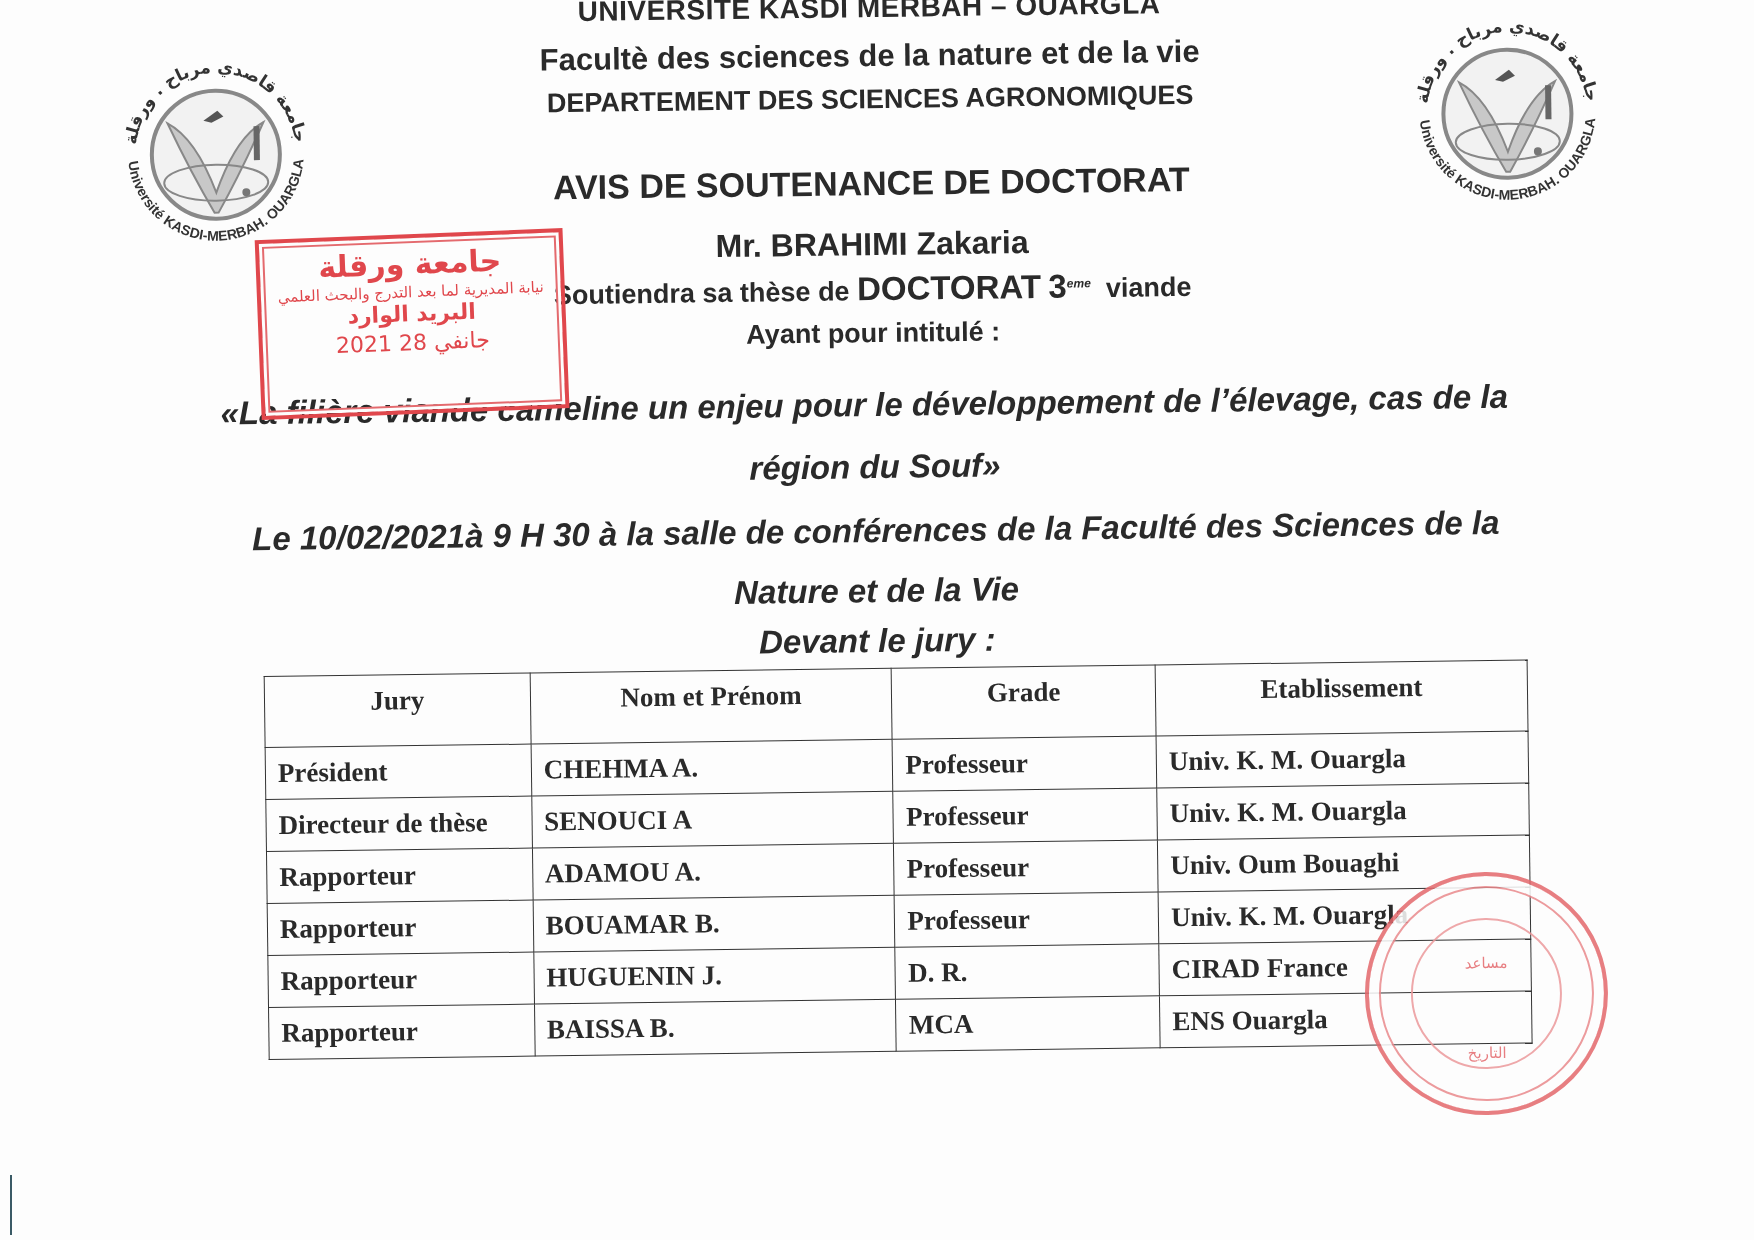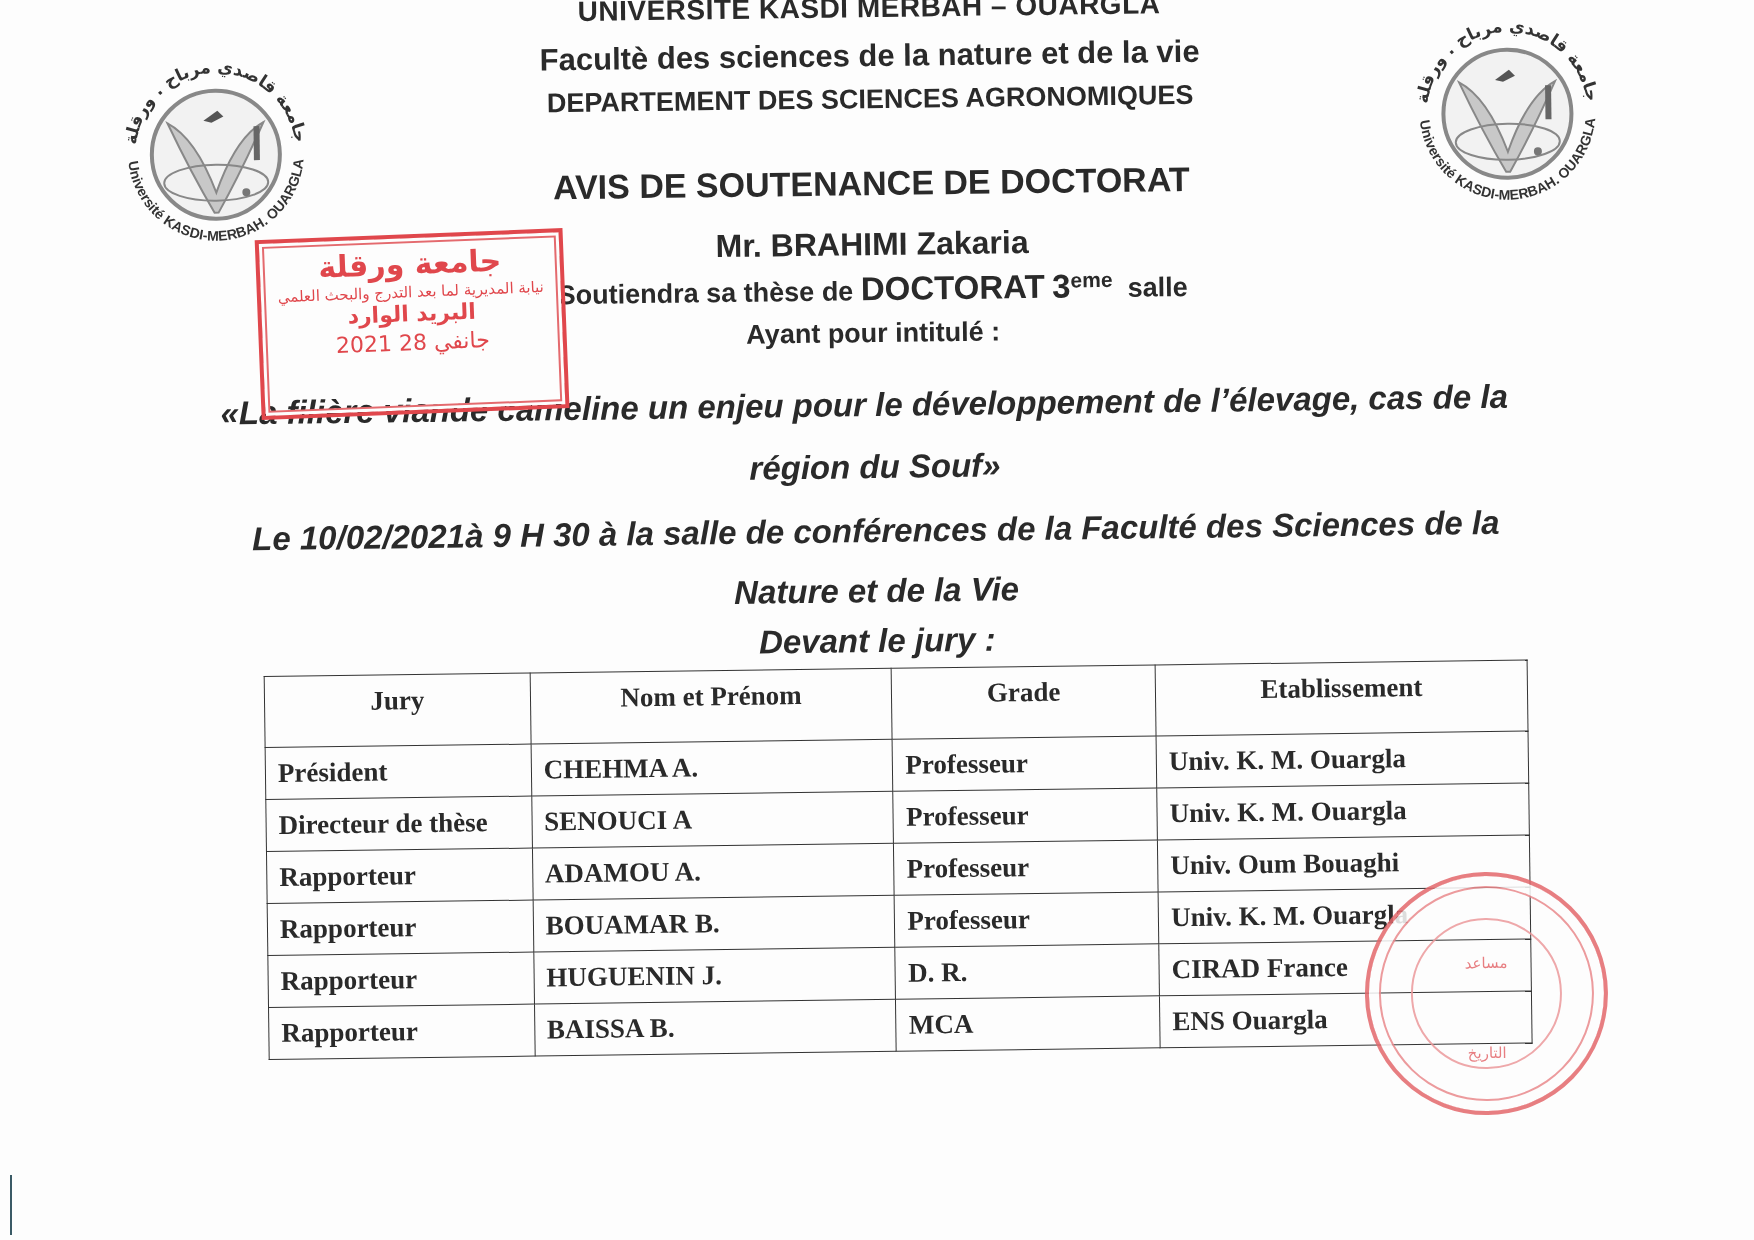--- a/index.html
+++ b/index.html
@@ -7,21 +7,21 @@
          font-family:"Liberation Sans", sans-serif; color:#2a2a2a; }
   .page { position:absolute; left:0; top:0; width:1754px; height:1240px; transform:rotate(-0.75deg); transform-origin:880px 620px; }
   .hl { position:absolute; left:0; width:1754px; text-align:center; font-weight:bold; white-space:nowrap; }
   .h1 { top:-8px; font-size:28px; letter-spacing:0.5px; }
   .h2 { top:38px; font-size:31px; }
   .h3 { top:84px; font-size:27px; }
   .avis { top:164px; font-size:34px; }
   .cand { top:226px; font-size:32px; }
   .sout { top:270px; font-size:27px; }
   .sout .big { font-size:33px; }
-  .sout sup { font-size:21px; }
+  .sout sup { font-size:12px;font-style:italic; }
   .ayant { top:318px; font-size:27px; }
   .it { font-style:italic; }
   .title1 { top:386px; font-size:33px; left:-10px; }
   .title2 { top:448px; font-size:33px; }
   .date1 { top:512px; font-size:33px; }
   .date2 { top:572px; font-size:33px; }
   .devant { top:622px; font-size:33px; }
 
   .logo { position:absolute; width:220px; height:220px; }
   .logo svg { width:100%; height:100%; }
@@ -91,21 +91,21 @@
   <div class="hl h1">UNIVERSITE KASDI MERBAH – OUARGLA</div>
   <div class="hl h2">Facultè des sciences de la nature et de la vie</div>
   <div class="hl h3">DEPARTEMENT DES SCIENCES AGRONOMIQUES</div>
 
   <div class="hl avis">AVIS DE SOUTENANCE DE DOCTORAT</div>
   <div class="hl cand">Mr. BRAHIMI Zakaria</div>
   <div class="hl sout">
     <span>Soutiendra sa thèse de</span>
     <span class="big">DOCTORAT</span>
     <span class="big">3</span><sup>eme</sup>
-    &nbsp;<span>salle</span>
+    &nbsp;<span>viande</span>
   </div>
   <div class="hl ayant">Ayant pour intitulé :</div>
   <div class="hl it title1">«La filière viande cameline un enjeu pour le développement de l’élevage, cas de la</div>
   <div class="hl it title2">région du Souf»</div>
   <div class="hl it date1">Le  10/02/2021à 9 H 30 à la salle de conférences de la Faculté des Sciences de la</div>
   <div class="hl it date2">Nature et de la Vie</div>
   <div class="hl it devant">Devant le jury :</div>
 
   <div class="stamp-rect">
     <div class="s1">جامعة ورقلة</div>

